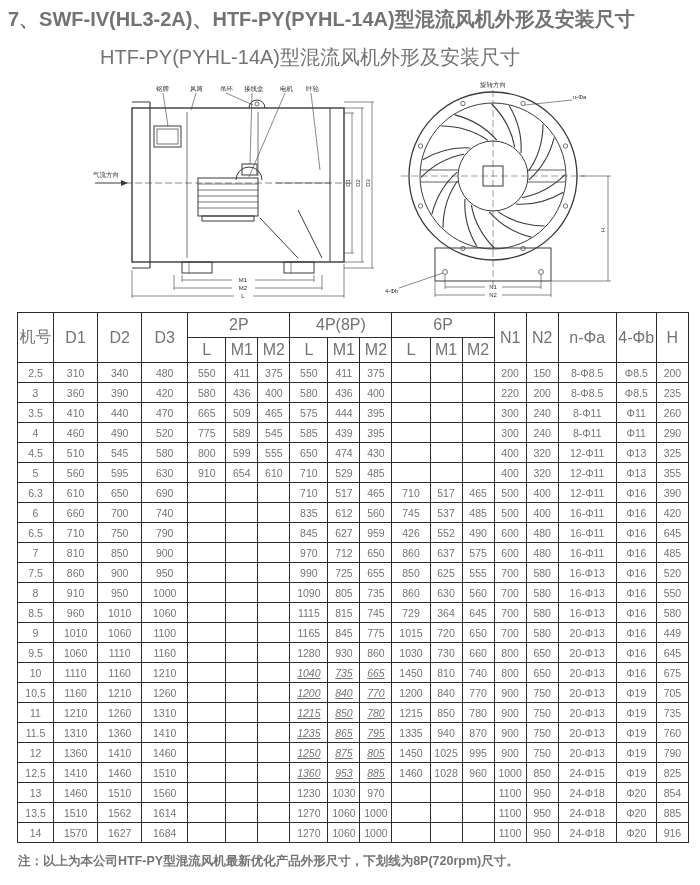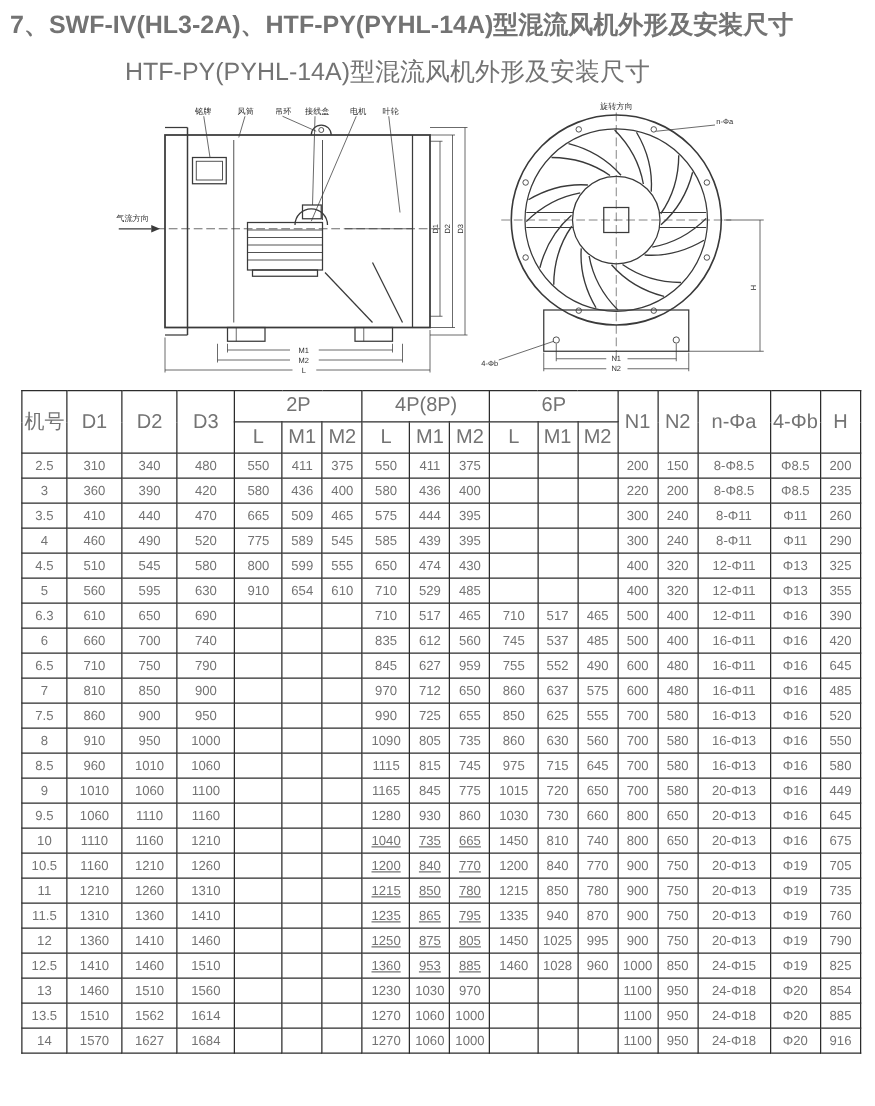--- a/index.html
+++ b/index.html
@@ -12,21 +12,21 @@
   .drw{position:absolute;}
   #sideview{left:92px;top:80px;}
   #frontview{left:383px;top:78px;}
 
   table#dimtable{position:absolute;left:17px;top:312px;width:672px;border-collapse:collapse;
         table-layout:fixed;background:#fff;}
   #dimtable th,#dimtable td{border:1px solid #2c2c2c;text-align:center;vertical-align:middle;
         padding:0;overflow:hidden;white-space:nowrap;}
   #dimtable th{height:24px;font-size:16px;font-weight:normal;}
   #dimtable td{height:19px;font-size:10.5px;}
-  #dimtable td.u{text-decoration:underline;}
+  #dimtable td.u{text-decoration:underline;font-style:italic;}
   .note{position:absolute;left:18px;top:853px;font-size:12.5px;font-weight:600;white-space:nowrap;}
 </style>
 </head>
 <body>
 
 <div id="page">
 
   <div class="title">7、SWF-IV(HL3-2A)、HTF-PY(PYHL-14A)型混流风机外形及安装尺寸</div>
   <div class="subtitle">HTF-PY(PYHL-14A)型混流风机外形及安装尺寸</div>
 
@@ -422,21 +422,21 @@
           <td>6.5</td>
           <td>710</td>
           <td>750</td>
           <td>790</td>
           <td></td>
           <td></td>
           <td></td>
           <td>845</td>
           <td>627</td>
           <td>959</td>
-          <td>755</td>
+          <td>426</td>
           <td>552</td>
           <td>490</td>
           <td>600</td>
           <td>480</td>
           <td>16-Φ11</td>
           <td>Φ16</td>
           <td>645</td>
         </tr>
         <tr>
           <td>7</td>
@@ -502,22 +502,22 @@
           <td>8.5</td>
           <td>960</td>
           <td>1010</td>
           <td>1060</td>
           <td></td>
           <td></td>
           <td></td>
           <td>1115</td>
           <td>815</td>
           <td>745</td>
-          <td>975</td>
-          <td>715</td>
+          <td>729</td>
+          <td>364</td>
           <td>645</td>
           <td>700</td>
           <td>580</td>
           <td>16-Φ13</td>
           <td>Φ16</td>
           <td>580</td>
         </tr>
         <tr>
           <td>9</td>
           <td>1010</td>
@@ -734,13 +734,14 @@
           <td></td>
           <td>1100</td>
           <td>950</td>
           <td>24-Φ18</td>
           <td>Φ20</td>
           <td>916</td>
         </tr>
       </tbody>
   </table>
 
+  <div class="note">注：以上为本公司HTF-PY型混流风机最新优化产品外形尺寸，下划线为8P(720rpm)尺寸。</div>
 </div>
 
 </body></html>

